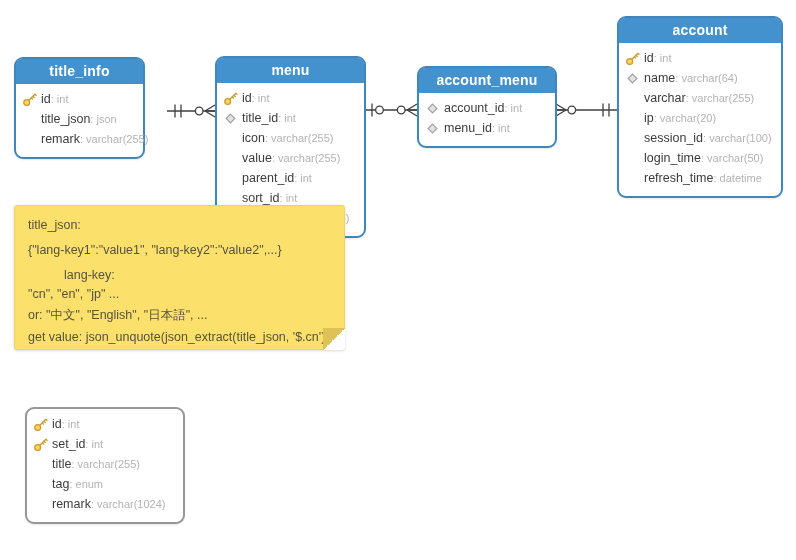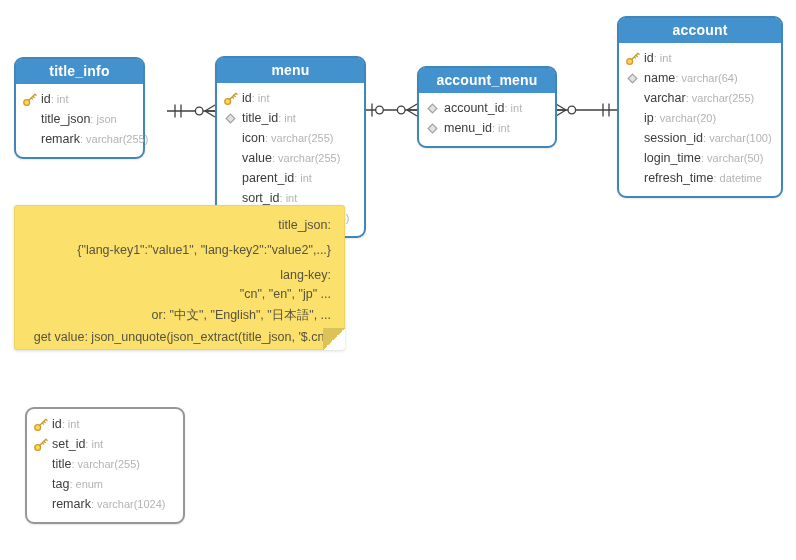--- a/index.html
+++ b/index.html
@@ -29,21 +29,21 @@
   .ftype::before { content:": "; }
   
   #rel-svg { position:absolute; left:0; top:0; }
   
   .note {
     position:absolute; background:var(--note-bg); border:1px solid #ecd45f;
     border-radius:3px; padding:11px 13px; box-sizing:border-box;
     font-size:12.5px; line-height:16px; color:#56523e;
     box-shadow:0 1px 3px rgba(0,0,0,0.15);
   }
-  .note-line { white-space:nowrap;text-align:right; }
+  .note-line { white-space:nowrap; }
   .note-fold {
     position:absolute; right:-1px; bottom:-1px; width:22px; height:22px;
     background:linear-gradient(135deg, #dcc257 0%, #dcc257 50%, #ffffff 50%, #ffffff 100%);
     border-bottom-right-radius:3px;
   }
 </style>
 </head>
 <body>
 
 <div id="canvas" style="--hdr-blue: #4392ce; --border-blue: #4186bb; --hdr-gray: #d5d5d5; --border-gray: #979797; --note-bg: #fbe16c; --fname: #3c3c3c; --ftype: #b3b3b3;">

